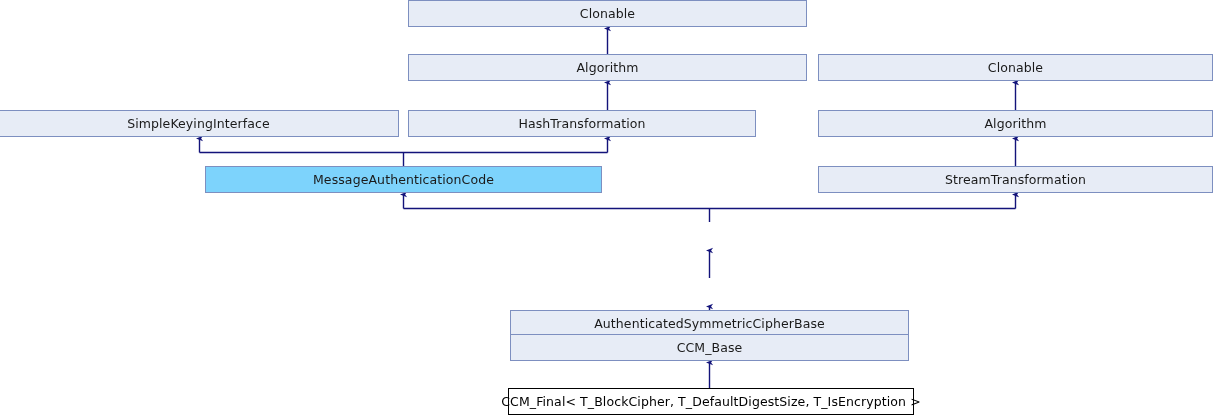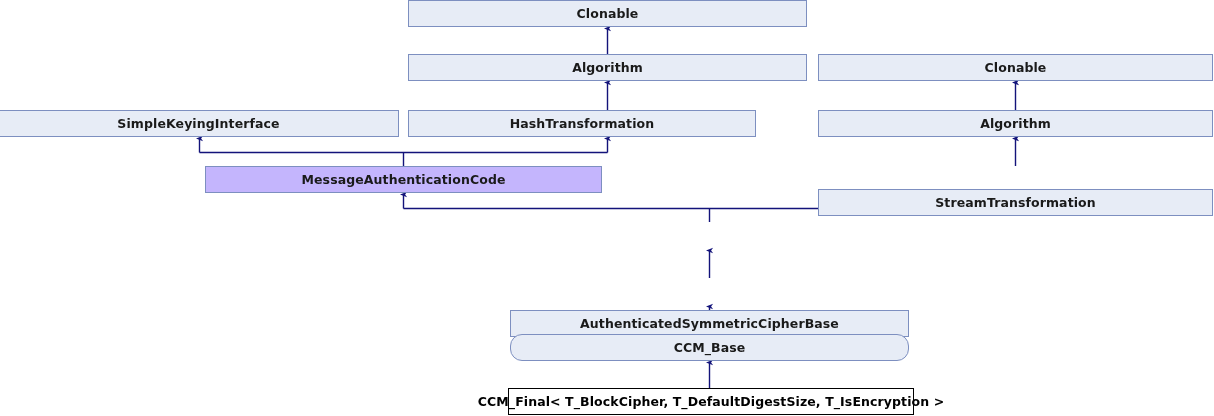--- a/index.html
+++ b/index.html
@@ -9,21 +9,20 @@
   }
   body {
     font-family: "DejaVu Sans", sans-serif;
   }
   #diagram {
     position: relative;
     width: 1214px;
     height: 416px;
     background: #ffffff;
     overflow: hidden;
-    font-weight: bold;
   }
   #edge-layer {
     position: absolute;
     left: 0;
     top: 0;
     width: 1214px;
     height: 416px;
     pointer-events: none;
   }
   .node {
@@ -107,34 +106,34 @@
   </div>
 
   <div class="node" style="left: -2px; top: 110px; width: 401px; height: 27px; background: rgb(231, 236, 246); border-color: rgb(125, 143, 192);">
     <span class="node-label">SimpleKeyingInterface</span>
   </div>
 
   <div class="node" style="left: 408px; top: 110px; width: 348px; height: 27px; background: rgb(231, 236, 246); border-color: rgb(125, 143, 192);">
     <span class="node-label">HashTransformation</span>
   </div>
 
-  <div class="node" style="left: 205px; top: 166px; width: 397px; height: 27px; background: #c4b5fd; border-color: rgb(125, 143, 192);">
+  <div class="node" style="left: 205px; top: 166px; width: 397px; height: 27px; background: #7dd3fc; border-color: rgb(125, 143, 192);">
     <span class="node-label">MessageAuthenticationCode</span>
   </div>
 
-  <div class="node" style="left: 818px; top: 166px; width: 395px; height: 27px; background: rgb(231, 236, 246); border-color: rgb(125, 143, 192); margin-top: 23px;">
+  <div class="node" style="left: 818px; top: 166px; width: 395px; height: 27px; background: rgb(231, 236, 246); border-color: rgb(125, 143, 192);">
     <span class="node-label">StreamTransformation</span>
   </div>
 
 
   <div class="node" style="left: 510px; top: 278px; width: 399px; height: 27px; background: rgb(231, 236, 246); border-color: rgb(125, 143, 192); margin-top: 32px;">
     <span class="node-label">AuthenticatedSymmetricCipherBase</span>
   </div>
 
-  <div class="node" style="left: 510px; top: 334px; width: 399px; height: 27px; background: rgb(231, 236, 246); border-color: rgb(125, 143, 192); border-radius: 12px;">
+  <div class="node" style="left: 510px; top: 334px; width: 399px; height: 27px; background: rgb(231, 236, 246); border-color: rgb(125, 143, 192);">
     <span class="node-label">CCM_Base</span>
   </div>
 
   <div class="node current" style="left: 508px; top: 388px; width: 406px; height: 27px; background: rgb(255, 255, 255); border-color: rgb(0, 0, 0);">
     <span class="node-label">CCM_Final&lt; T_BlockCipher, T_DefaultDigestSize, T_IsEncryption &gt;</span>
   </div>
 
 </div>
 
 </body></html>

